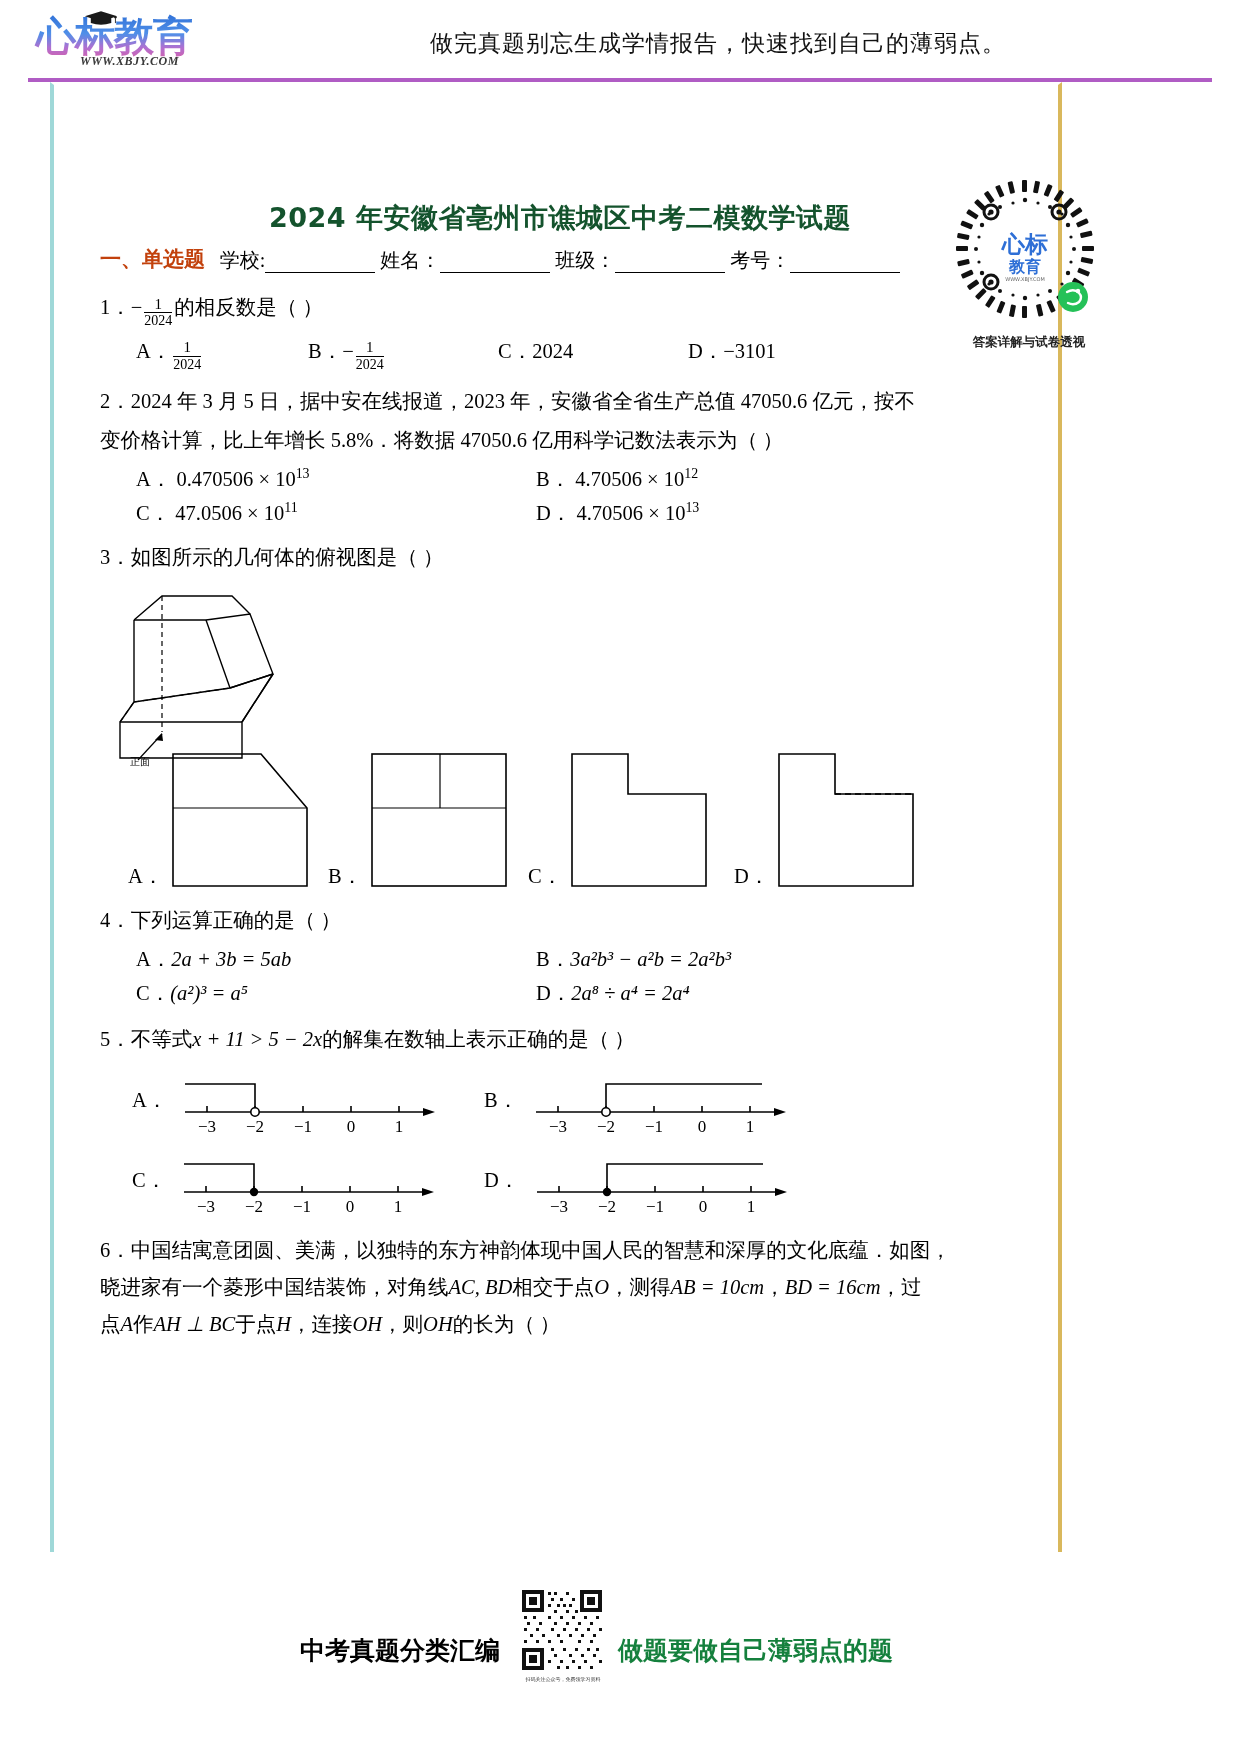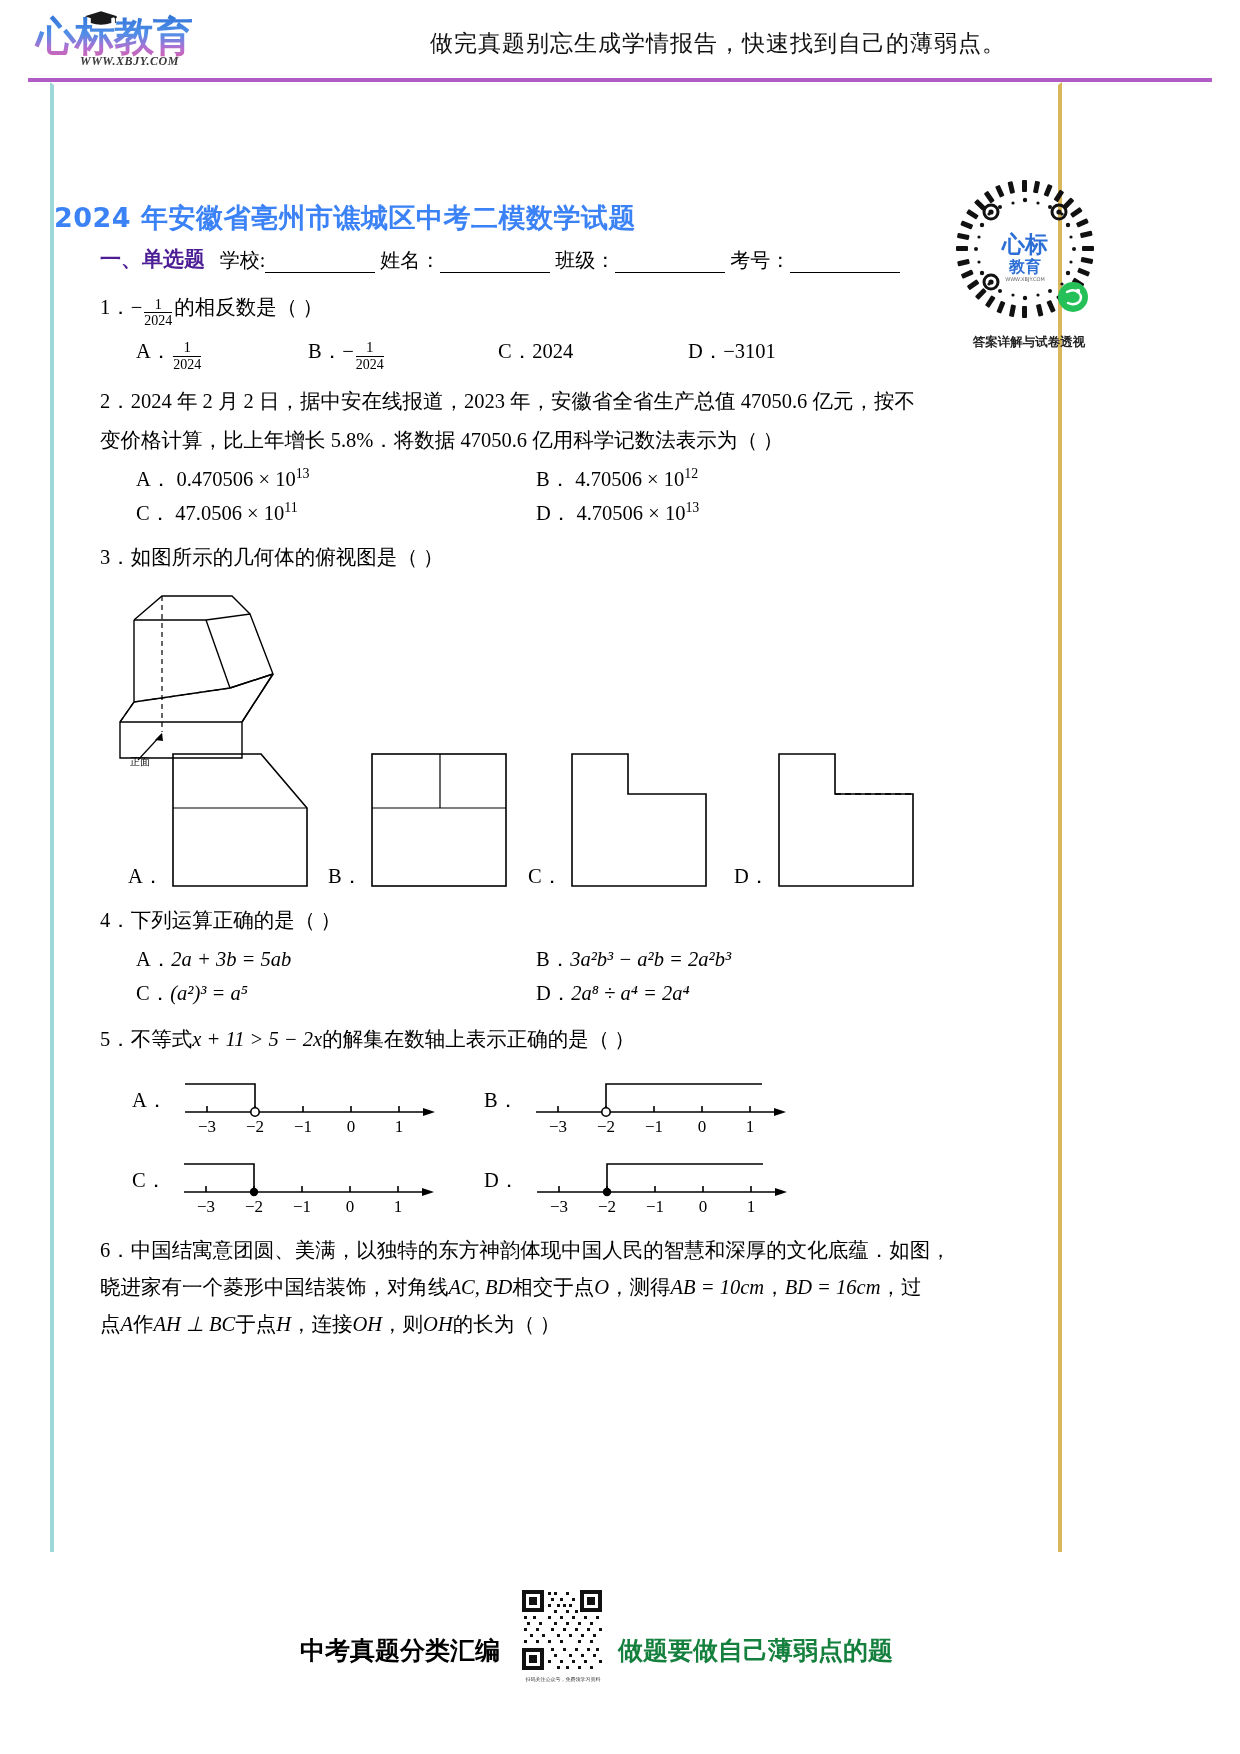--- a/index.html
+++ b/index.html
@@ -56,25 +56,25 @@
   .page-frame {
     position:absolute; left:50px; top:82px; width:1012px; height:1470px;
     border-left:4px solid #9fd8d8;
     border-right:4px solid #d9b85c;
     border-top:3px solid #ffffff;
   }
 
   
   .doc-title {
     position:absolute; left:0; top:118px; width:1012px;
-    text-align:left;
+    text-align:center;
     font-family:"DejaVu Sans", sans-serif;
     font-weight:bold;
     font-size:27px;
-    color:#3b82f6;
+    color:#14532d;
     letter-spacing:0.5px;
   }
   .info-line {
     position:absolute; left:0; top:165px; width:1012px;
     text-align:center;
     font-size:20px;
     color:#000;
     white-space:nowrap;
   }
   .blank { display:inline-block; border-bottom:1.5px solid #000; }
@@ -90,21 +90,21 @@
     font-size:12.5px; font-weight:bold; color:#222;
     white-space:nowrap;
   }
 
   
   .content {
     position:absolute; left:100px; top:245px; width:950px;
   }
   .section-head {
     font-family:Liberation Mono, monospace;
-    font-weight:bold; font-size:21px; color:#4c1d95;
+    font-weight:bold; font-size:21px; color:#c2410c;
     margin:0 0 16px 0;
   }
   .q { font-size:20.5px; color:#000; line-height:37px; margin:0 0 6px 0; }
   .q-stem { margin-bottom:4px; }
   .opts { display:flex; margin:8px 0 6px 0; }
   .opt { font-size:20.5px; color:#000; white-space:nowrap; }
   .opt-label { font-family:"Liberation Serif", serif; }
   .mi { font-style:italic; font-family:"Liberation Serif", serif; }
   sup { font-size:0.68em; vertical-align:super; }
   .frac {
@@ -273,21 +273,21 @@
     </div>
     <div class="opt" style="width:190px;">
       <span class="opt-label">C．</span><span>2024</span>
     </div>
     <div class="opt">
       <span class="opt-label">D．</span><span>−3101</span>
     </div>
   </div>
 
   <div class="q" style="margin-top:10px;">
-    <span>2．</span><span>2024 年 2 月 2 日，据中安在线报道，2023 年，安徽省全省生产总值 47050.6 亿元，按不</span>
+    <span>2．</span><span>2024 年 3 月 5 日，据中安在线报道，2023 年，安徽省全省生产总值 47050.6 亿元，按不</span>
   </div>
   <div class="q" style="margin-top:-4px;">
     <span>变价格计算，比上年增长 5.8%．将数据 47050.6 亿用科学记数法表示为（    ）</span>
   </div>
   <div class="opts" style="padding-left:36px; margin-top:6px;">
     <div class="opt" style="width:400px;">
       <span class="opt-label">A．</span>
       <span>0.470506</span>
       <span>×</span>
       <span>10</span><sup>13</sup>

